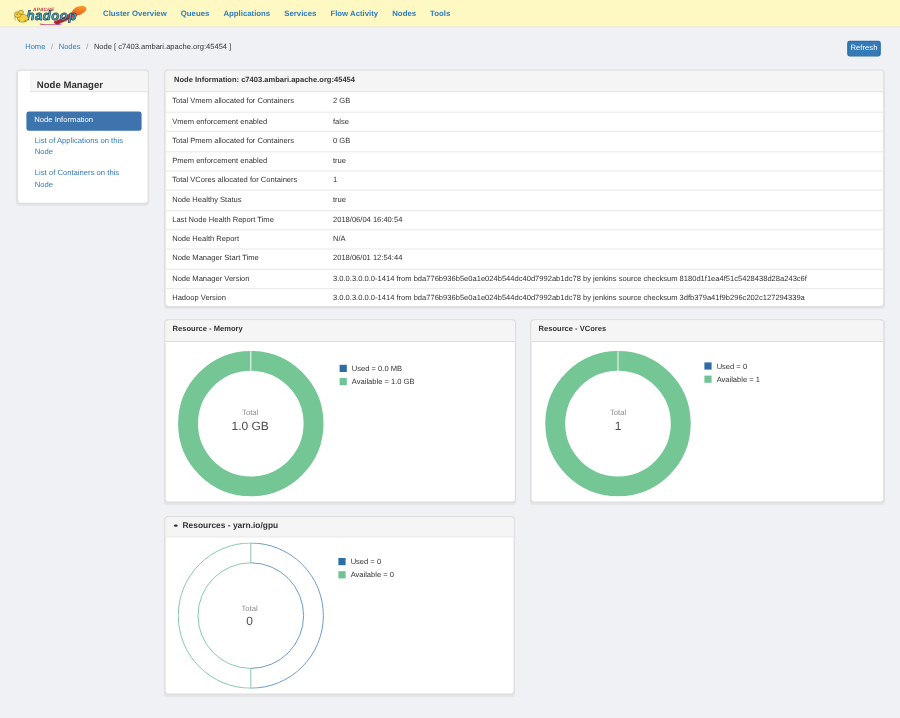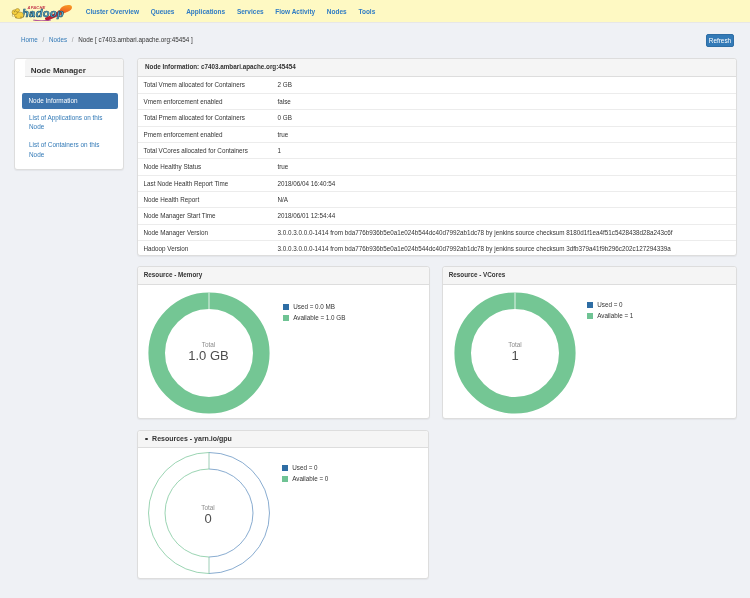--- a/index.html
+++ b/index.html
@@ -45,21 +45,21 @@
 .bullet { display:inline-block; width:2.5px; height:2.5px; border-radius:50%; background:#333; vertical-align:1px; margin-right:4.5px; }
 
 .donut-wrap { position:absolute; }
 .legend { position:absolute; font-size:6.3px; color:#333; }
 .legend .row { margin-bottom:4.6px; height:6.4px; line-height:6.4px; white-space:nowrap; }
 .sq { display:inline-block; width:6.2px; height:6.2px; vertical-align:-1px; margin-right:4px; }
 .sq.b { background:#2e6da4; }
 .sq.g { background:#6fc394; }
 .donut-label { position:absolute; text-align:center; }
 .donut-label .t { font-size:6.4px; color:#8c8c8c; line-height:6.8px; }
-.donut-label .v { font-size:13px; color:#4d4d4d; line-height:10.8px; margin-top:2px; }
+.donut-label .v { font-size:10px; color:#4d4d4d; line-height:10.8px; margin-top:2px; }
 </style>
 </head>
 <body>
 
 <div class="navbar">
   <svg class="brand" width="62" height="18" viewBox="0 0 124 36">
     <defs>
       <linearGradient id="sw" x1="0" y1="0.8" x2="1" y2="0.2">
         <stop offset="0" stop-color="#b01c30"></stop>
           <stop offset="0.5" stop-color="#cf2b36"></stop>

